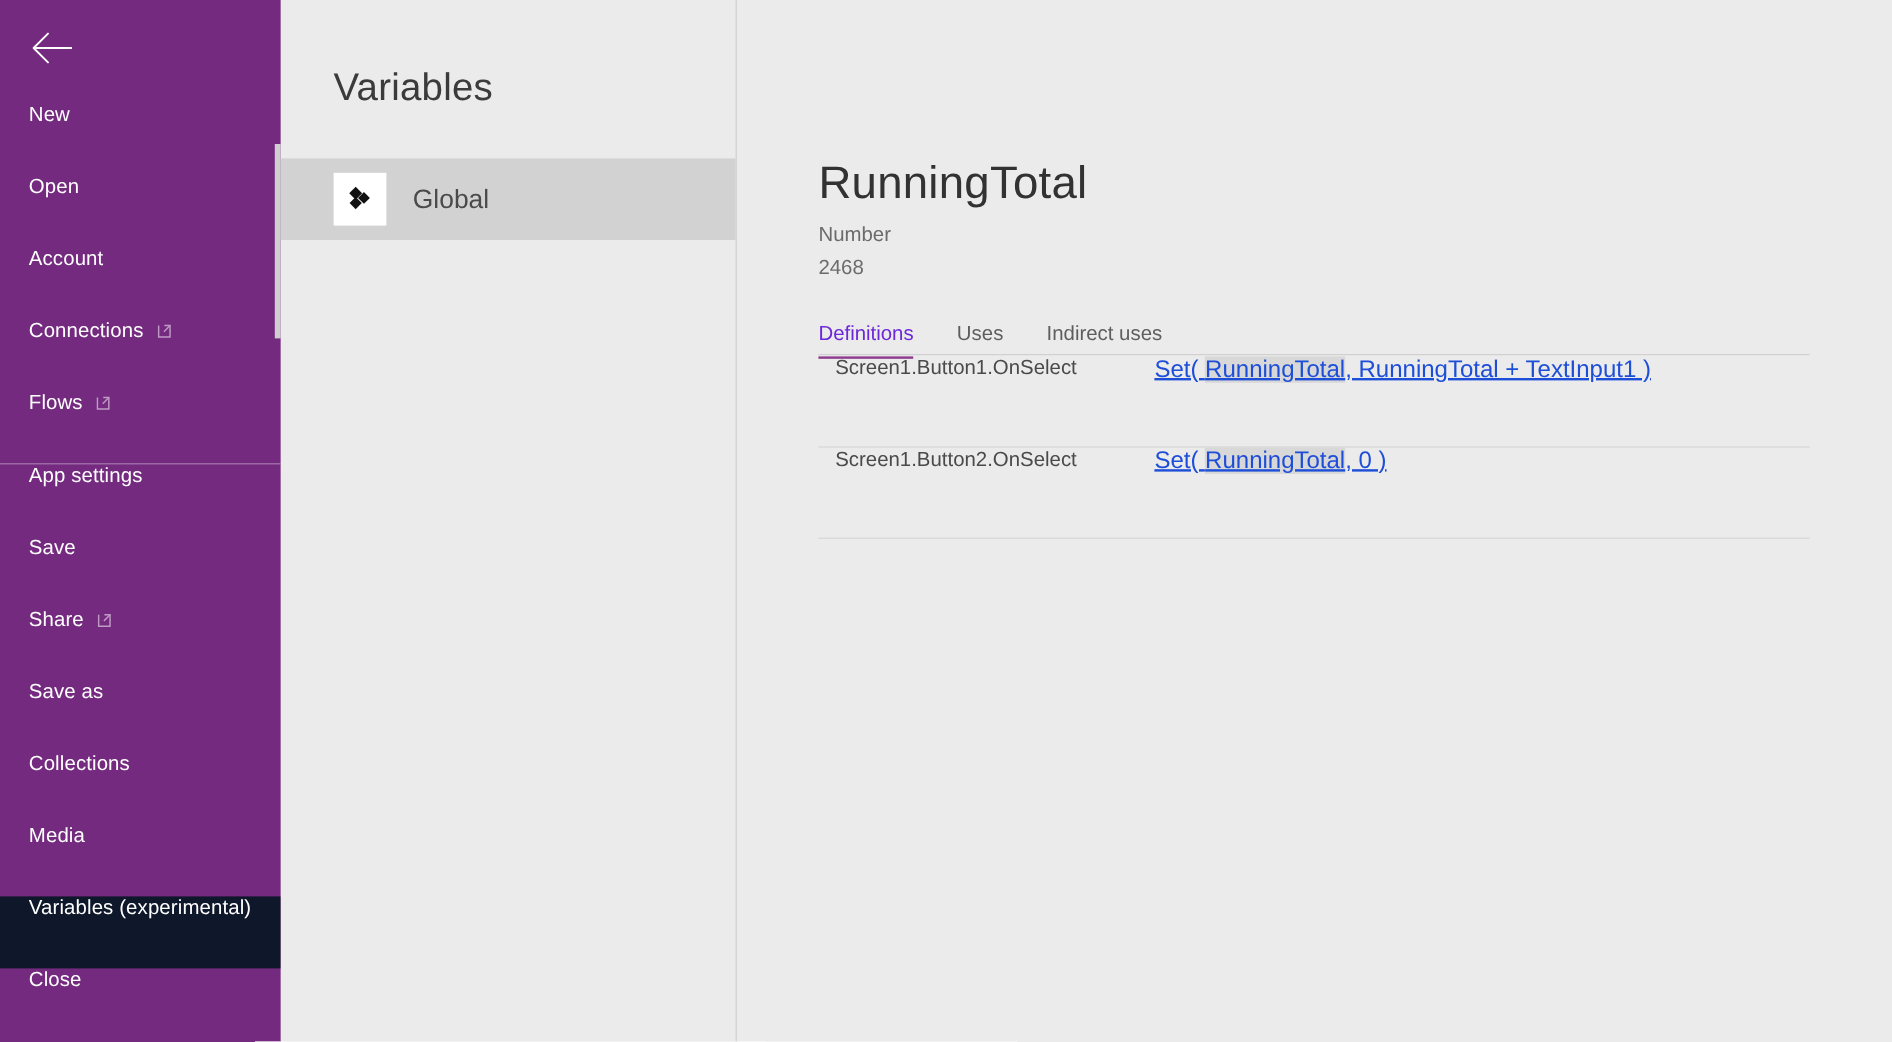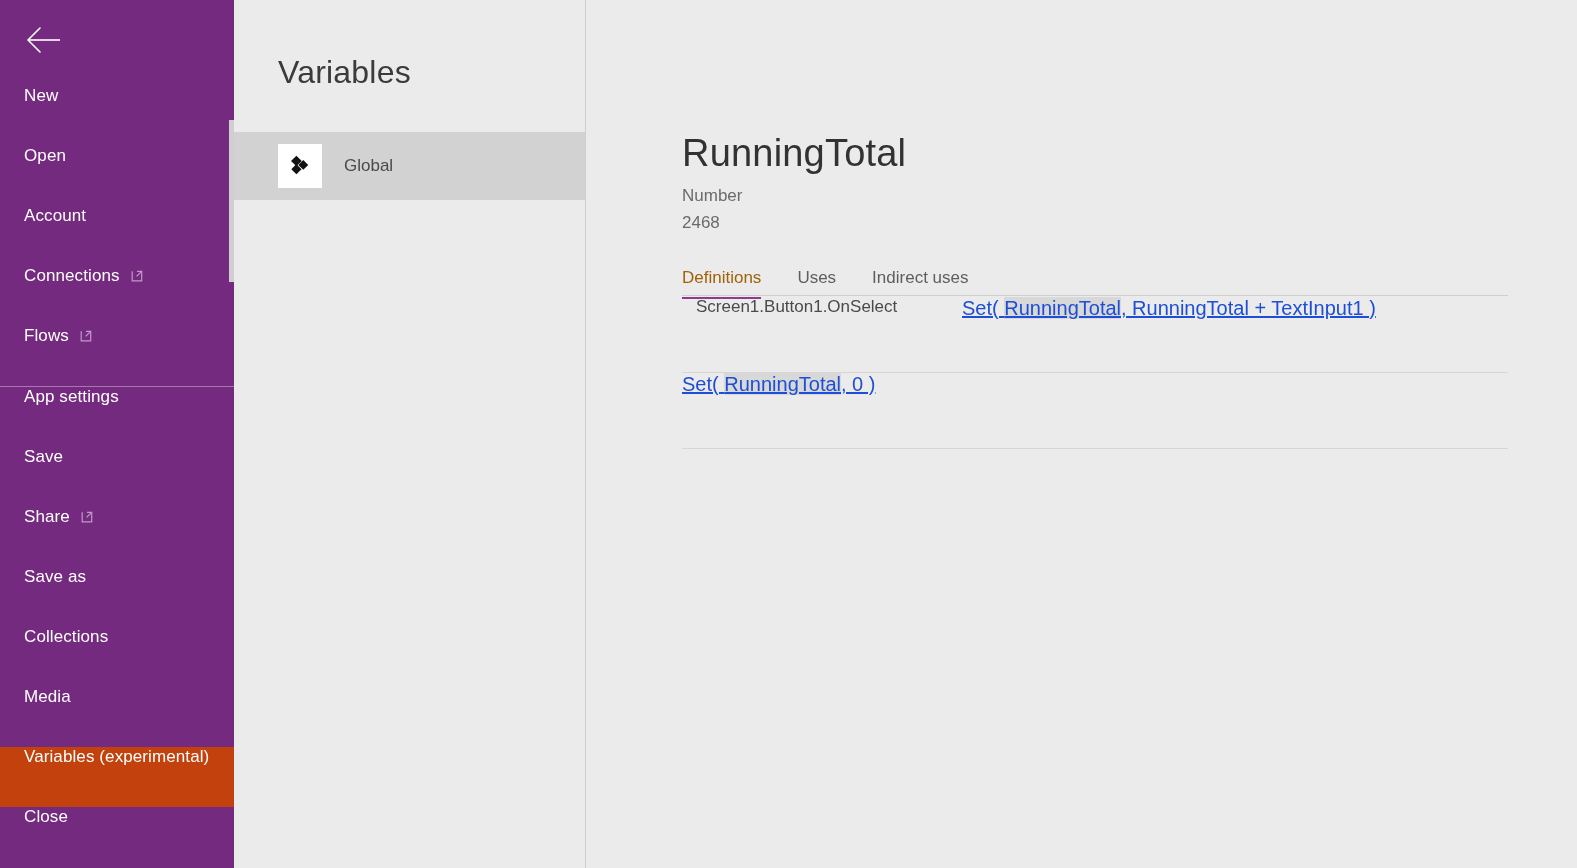--- a/index.html
+++ b/index.html
@@ -44,21 +44,21 @@
     display: flex;
     padding-left: 24px;
     color: #ffffff;
     font-size: 17px;
     font-weight: 400;
     letter-spacing: .1px;
     cursor: pointer;
     white-space: nowrap;
   }
   .nav-item.selected {
-    background: #c2410c;
+    background: #0f172a;
   }
   .nav-item .ext-icon {
     display: inline-block;
     margin-left: 11px;
     width: 15px; height: 15px;
     opacity: .72;
     position: relative;
     top: 1px;
   }
   .nav-divider {
@@ -81,21 +81,21 @@
     width: 5px;
     height: 162px;
     background: #cfcfcf;
     cursor: pointer;
   }
 
   
   .list-panel {
     position: absolute;
     left: 234px; top: 0;
-    width: 352px; height: 868px;
+    width: 380px; height: 868px;
     background: #ebebeb;
     border-right: 1px solid #cfcfcf;
   }
   .list-title {
     position: absolute;
     left: 44px; top: 54px;
     font-size: 32px;
     font-weight: 300;
     color: #3b3b3b;
     letter-spacing: .2px;
@@ -115,21 +115,21 @@
   .li-icon {
     width: 44px; height: 44px;
     background: #ffffff;
     display: flex;
     align-items: center;
     justify-content: center;
     flex: none;
   }
   .li-label {
     margin-left: 22px;
-    font-size: 17px;
+    font-size: 22px;
     font-weight: 400;
     color: #4a4a4a;
   }
 
   
   .main {
     position: absolute;
     left: 638px; top: 0;
     right: 0; bottom: 0;
     background: #ebebeb;
@@ -171,21 +171,21 @@
     color: #5e5e5e;
     padding: 0 0 9px 0;
     margin-right: 36px;
     cursor: pointer;
     border-bottom: 2px solid transparent;
     position: relative;
     top: 0;
     white-space: nowrap;
   }
   .tab.active {
-    color: #a16207;
+    color: #6d28d9;
     border-bottom-color: #8e3a8e;
   }
 
   .def-table {
     position: absolute;
     left: 44px; top: 297px;
     width: 826px;
   }
   .def-row {
     height: 76px;
@@ -316,18 +316,19 @@
         <div class="tab">Uses</div>
         <div class="tab">Indirect uses</div>
       </div>
 
     <div class="def-table" id="def-table">
         <div class="def-row">
           <div class="def-prop">Screen1.Button1.OnSelect</div>
           <a class="def-formula" href="#"><span>Set( </span><span class="hl">RunningTotal</span><span>, RunningTotal + TextInput1 )</span></a>
         </div>
         <div class="def-row">
+          <div class="def-prop">Screen1.Button2.OnSelect</div>
           <a class="def-formula" href="#"><span>Set( </span><span class="hl">RunningTotal</span><span>, 0 )</span></a>
         </div>
       </div>
   </div>
 
 </div>
 
 </body></html>

